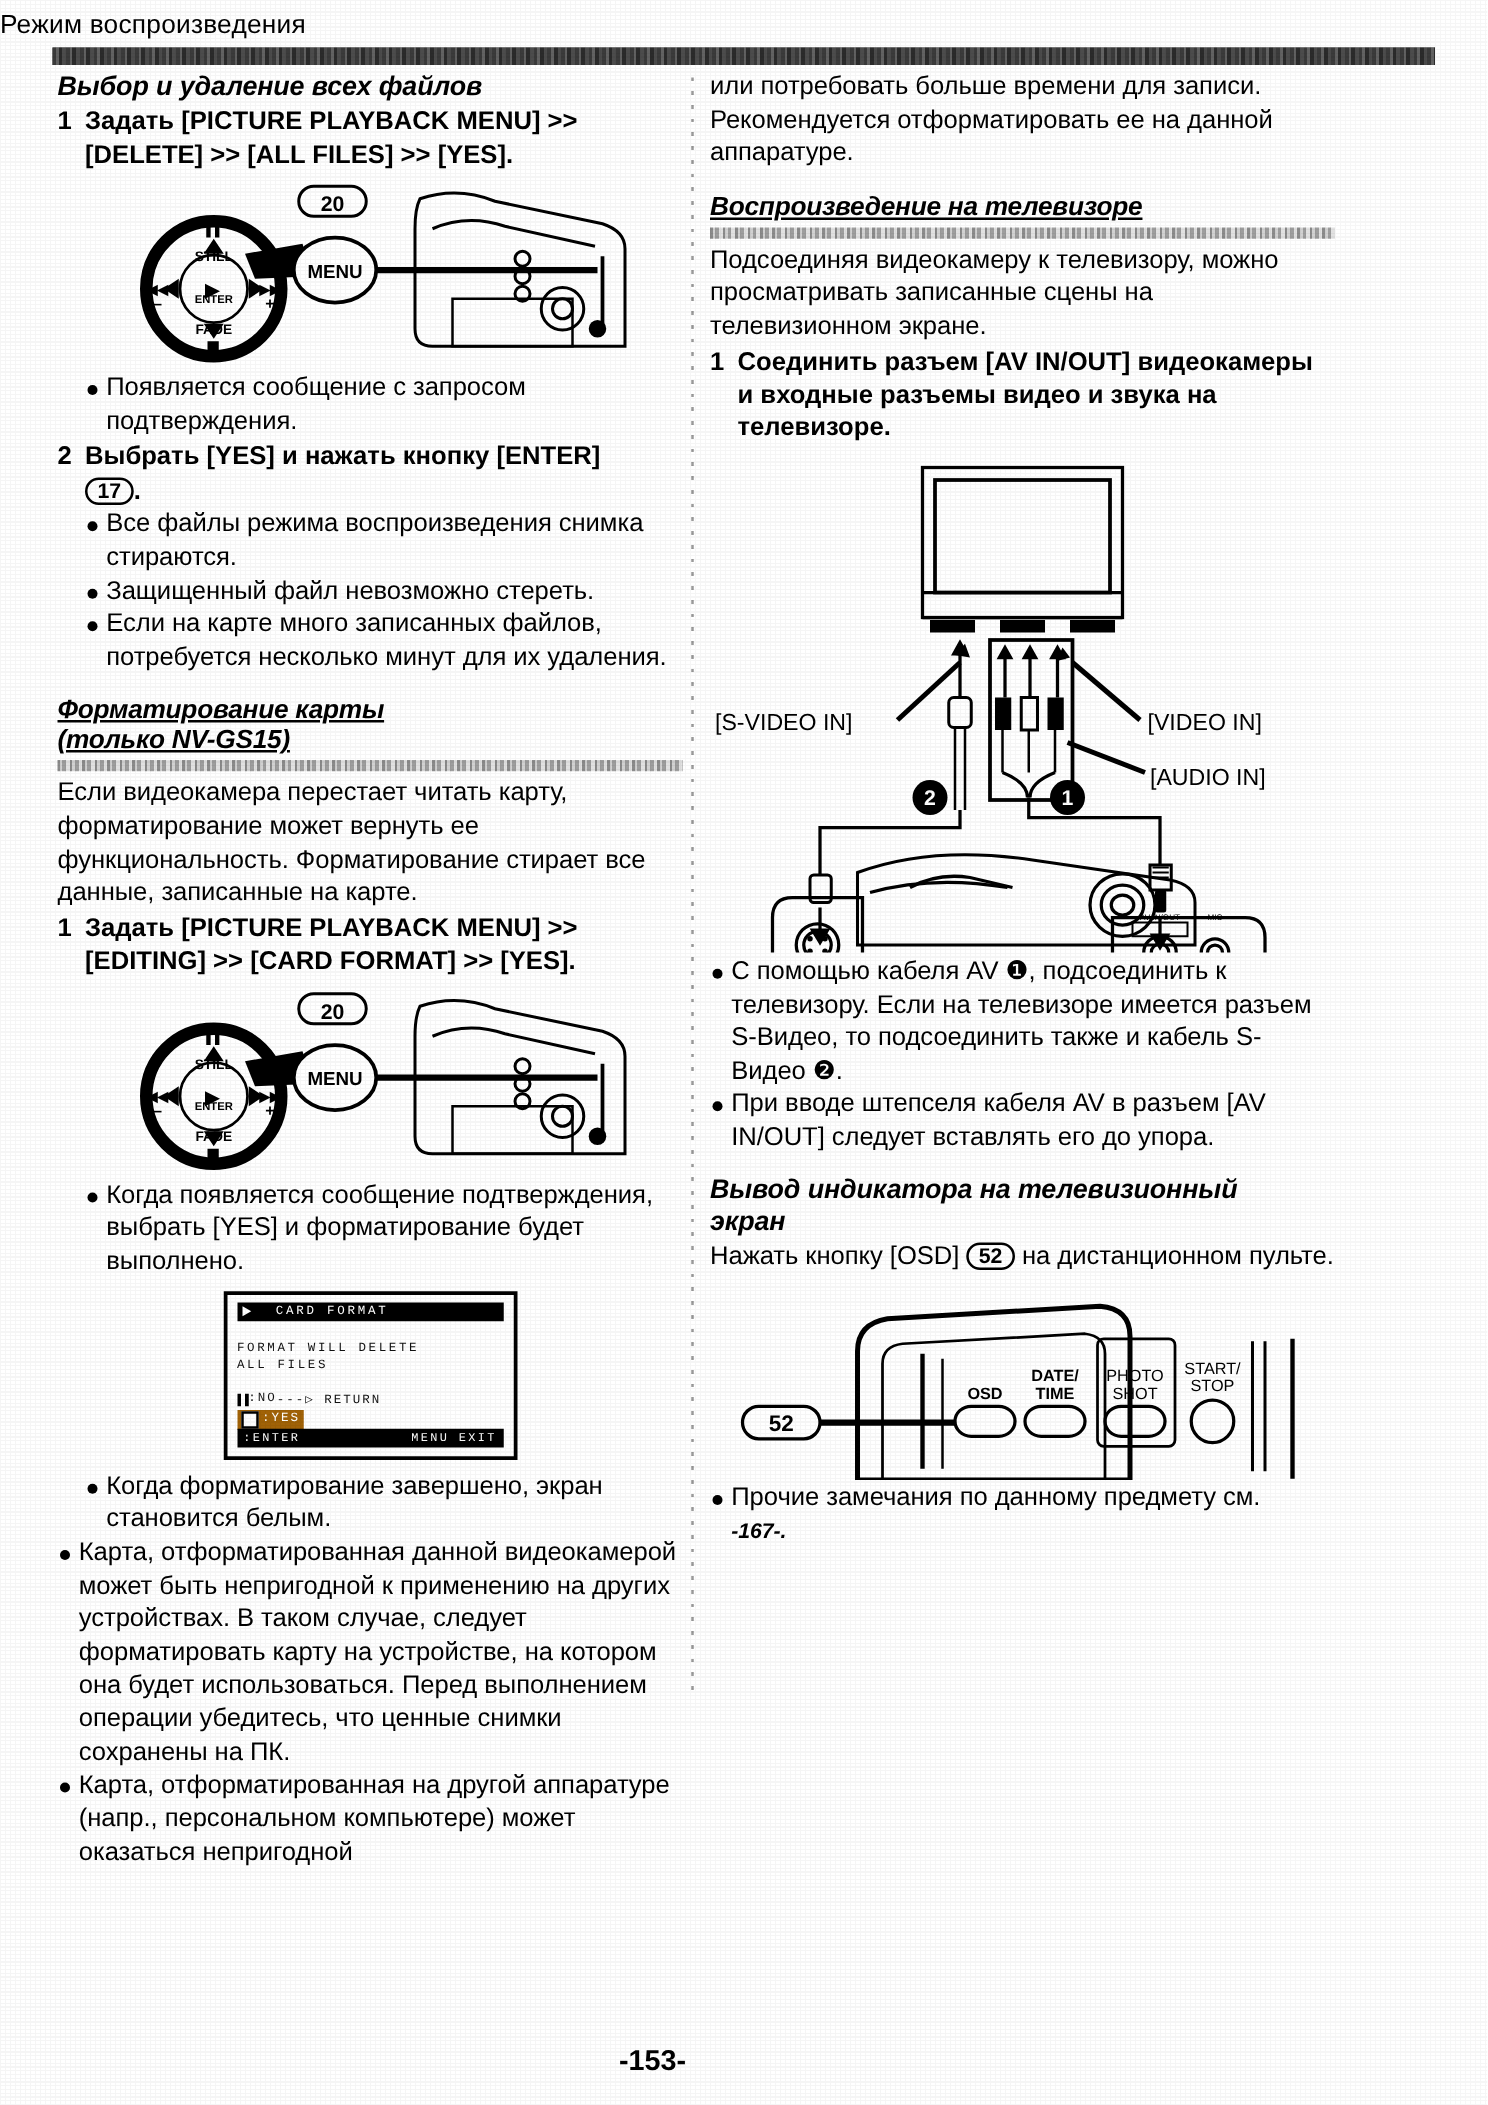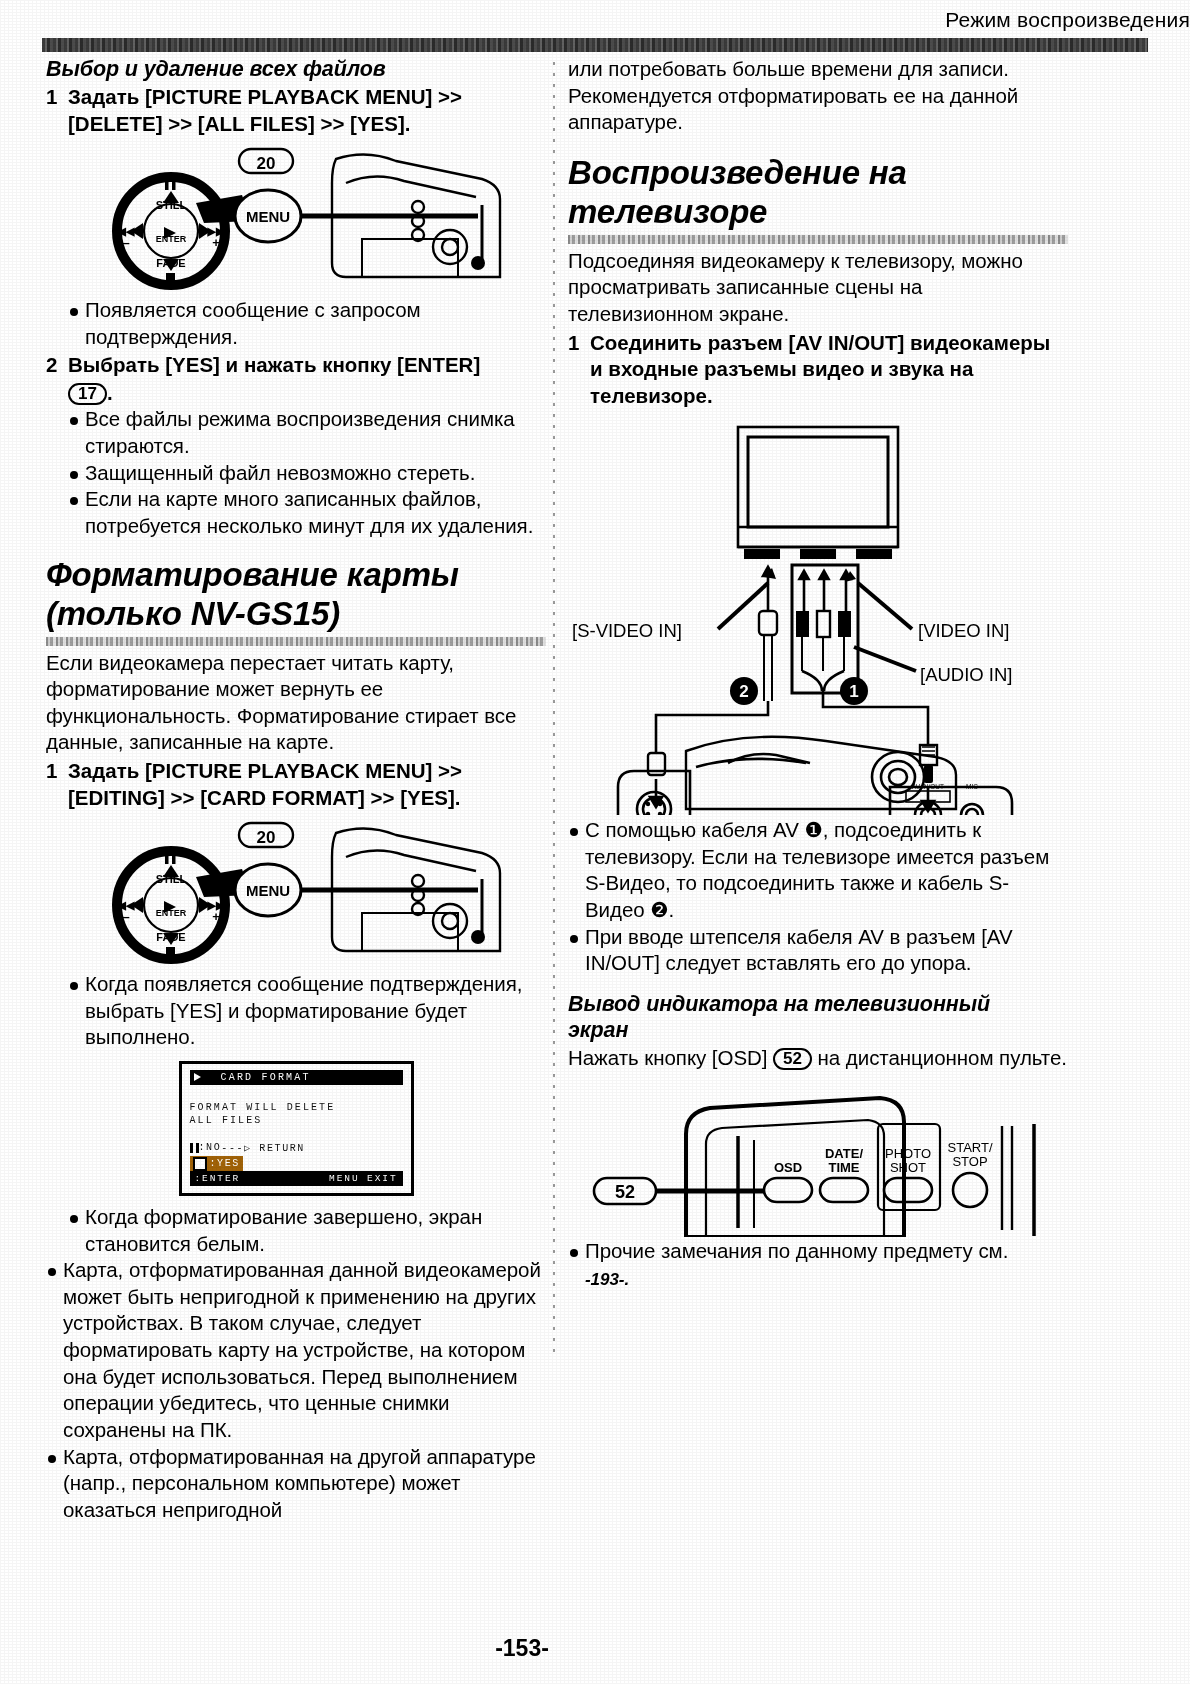--- a/index.html
+++ b/index.html
@@ -7,21 +7,21 @@
     width:1190px;height:1684px;position:relative;
     font-family:"Liberation Sans", sans-serif;
     color:#000;
     -webkit-font-smoothing:none;
   }
   .page{position:absolute;inset:0;overflow:hidden;}
 
   
   .running-head{
     position:absolute;top:8px;left:0;width:1190px;
-    text-align:right;font-size:21px;letter-spacing:.2px;
+    text-align:left;font-size:21px;letter-spacing:.2px;
   }
   .header-rule{
     position:absolute;top:38px;left:42px;width:1106px;height:14px;
     background:
       repeating-linear-gradient(90deg,#2b2b2b 0 3px,#555 3px 5px,#1a1a1a 5px 8px,#3d3d3d 8px 11px),
       #333;
     opacity:.92;
   }
 
   
@@ -32,22 +32,22 @@
     position:absolute;left:553px;top:62px;width:2px;height:1290px;
     background:repeating-linear-gradient(180deg,#9a9a9a 0 3px,rgba(255,255,255,0) 3px 11px);
   }
 
   
   .sub-head{
     font-size:21.5px;font-weight:bold;font-style:italic;
     line-height:1.22;margin:0 0 2px 0;letter-spacing:-.1px;
   }
   .big-head{
-    font-size:33px;font-weight:bold;font-style:italic;
-    line-height:1.18;margin:6px 0 0 0;letter-spacing:-.2px;
+    font-size:21px;font-weight:bold;font-style:italic;
+    line-height:1.18;margin:6px 0 0 0;letter-spacing:-.2px;text-decoration:underline;
   }
   .head-rule{
     height:9px;margin:3px 0 4px 0;
     background:
       repeating-linear-gradient(90deg,#777 0 2px,#c9c9c9 2px 4px,#8d8d8d 4px 7px,#dcdcdc 7px 10px);
     opacity:.85;
   }
   p.body{font-size:20.5px;line-height:1.30;margin:0;letter-spacing:-.05px;}
 
   .step{
@@ -452,20 +452,20 @@
         <text x="340" y="76" font-family="Liberation Sans, sans-serif" font-size="13" text-anchor="middle">PHOTO</text>
         <text x="340" y="90" font-family="Liberation Sans, sans-serif" font-size="13" text-anchor="middle">SHOT</text>
         <text x="402" y="70" font-family="Liberation Sans, sans-serif" font-size="13" text-anchor="middle">START/</text>
         <text x="402" y="84" font-family="Liberation Sans, sans-serif" font-size="13" text-anchor="middle">STOP</text>
       </svg>
     </div>
 
     <ul class="bul">
       <li>
         <span>Прочие замечания по данному предмету см.</span><br>
-        <span class="pageref-italic">-193-.</span>
+        <span class="pageref-italic">-167-.</span>
       </li>
     </ul>
   </div>
 
   <div class="folio">-153-</div>
   <div class="grain"></div>
 </div>
 
 </body></html>

